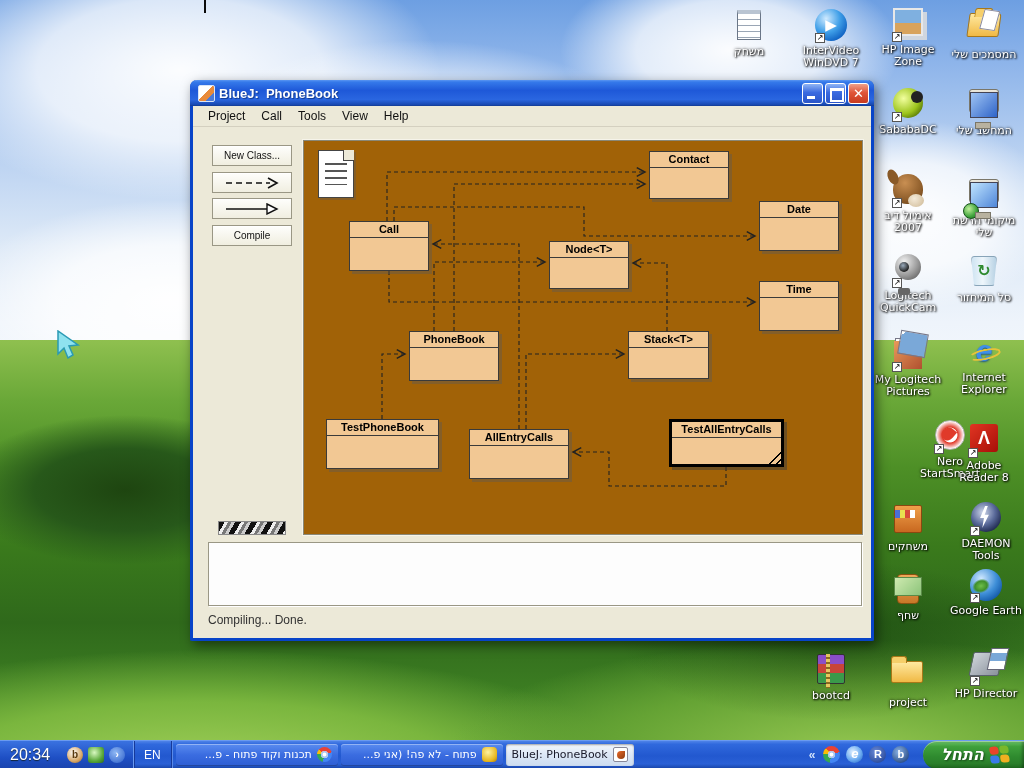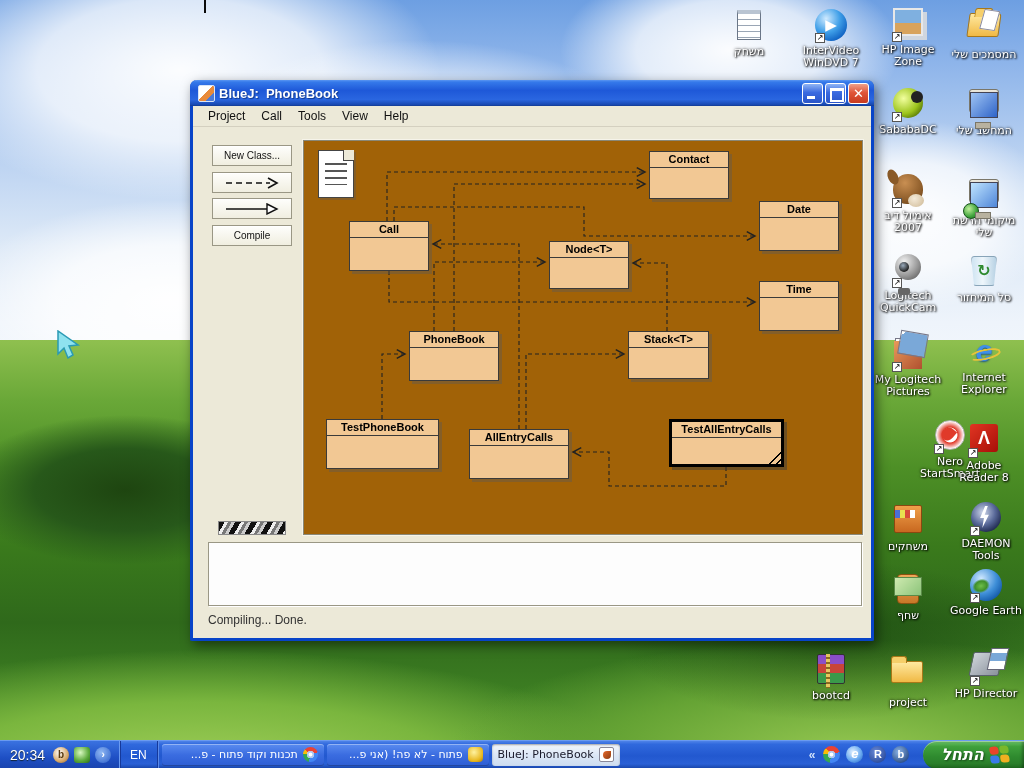--- a/index.html
+++ b/index.html
@@ -170,21 +170,21 @@
   
   .cursor { position:absolute; left:56px; top:330px; }
 
   
   .taskbar { position:absolute; left:0; bottom:0; width:1024px; height:28px;
       background:linear-gradient(180deg,#4f83e8 0%,#3069dd 12%,#2258cf 55%,#2a60d6 85%,#1a47ad 100%);
       border-top:1px solid #6a9af0; display:flex; align-items:center; }
   .tray { height:28px; display:flex; align-items:center; gap:5px; padding:0 8px 0 10px;
       background:linear-gradient(180deg,#3a72e0,#1e4fc4 60%,#1a43ad); border-right:1px solid #6a9af0;
       box-shadow:1px 0 0 #16399a; }
-  .clock { color:#fff; font-size:14px; text-shadow:0 1px 1px #123; margin-right:3px; }
+  .clock { color:#fff; font-size:16px; text-shadow:0 1px 1px #123; margin-right:12px; }
   .tray-ic { width:16px; height:16px; border-radius:50%; }
   .ti-b { background:radial-gradient(circle at 40% 35%,#fff,#d8a868 60%,#8a5a28); font-size:10px; font-weight:bold;
       color:#5a3a10; text-align:center; line-height:16px; }
   .ti-green { border-radius:3px; background:radial-gradient(circle at 40% 35%,#d8f8c0,#5aa83a 60%,#2a6a1a); }
   .ti-chevron { background:radial-gradient(circle at 40% 35%,#8fb8f4,#2a5cc8); color:#fff; font-size:10px;
       font-weight:bold; text-align:center; line-height:15px; }
   .lang { color:#fff; font-size:12px; padding:0 10px; border-right:1px solid #16399a; box-shadow:1px 0 0 #5a8ae8;
       height:28px; line-height:28px; }
 
   .task-buttons { flex:1; display:flex; gap:3px; padding:8px 4px; align-items:center; height:28px; }

